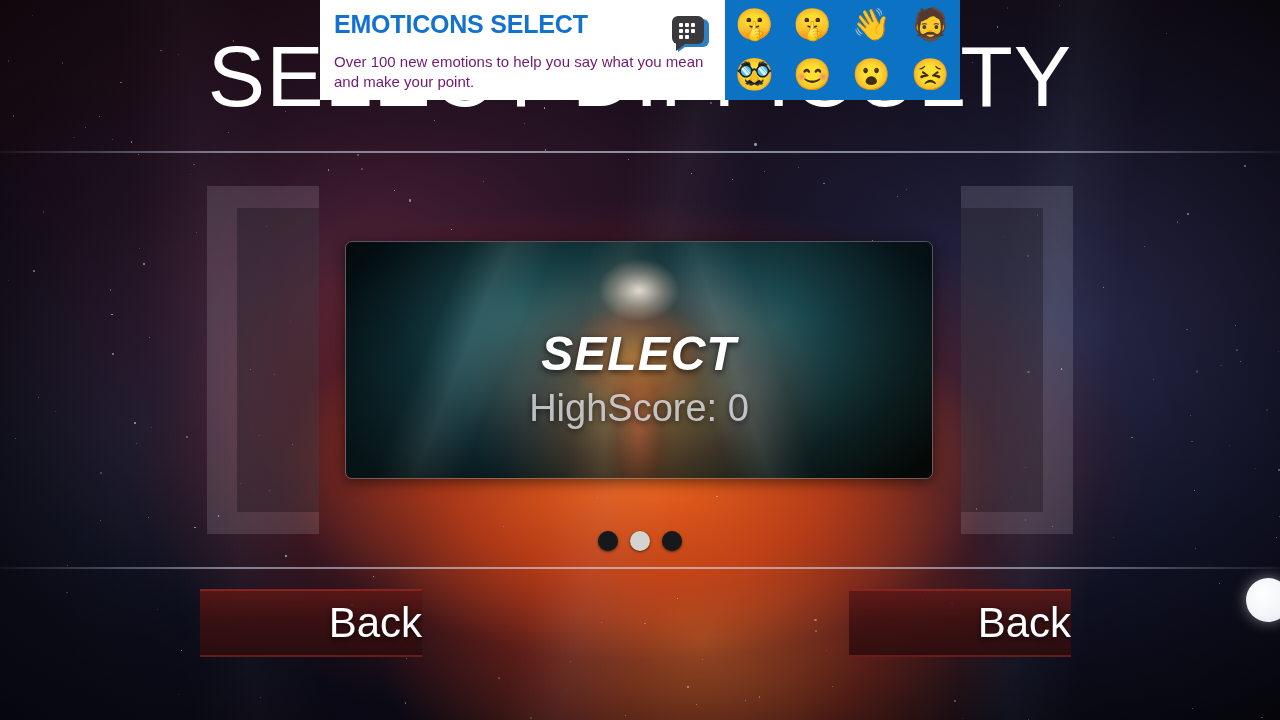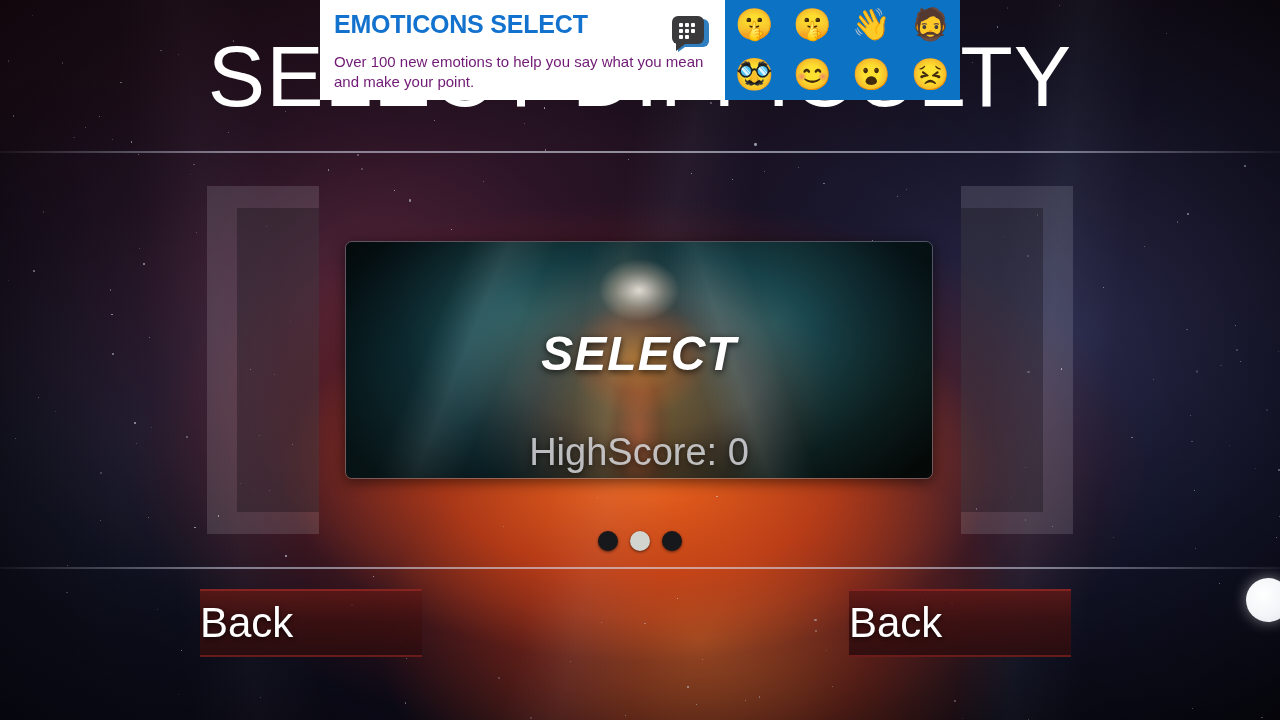--- a/index.html
+++ b/index.html
@@ -128,21 +128,20 @@
     letter-spacing: 1px;
     text-shadow: 0 2px 7px rgba(0,0,0,0.75);
   }
   #highscore-label {
     position: absolute; left: 0; top: 144px; width: 100%;
     text-align: center;
     font-size: 38px; line-height: 44px;
     font-weight: 400;
     color: rgba(226,228,232,0.80);
     text-shadow: 0 2px 6px rgba(0,0,0,0.6);
-    margin-top: 44px;
   }
 
   
   #pagination-dots {
     position: absolute; left: 0; top: 531px; width: 1280px;
     display: flex; justify-content: center; align-items: center;
     gap: 12px;
   }
   .dot {
     width: 20px; height: 20px; border-radius: 50%;
@@ -151,21 +150,21 @@
   }
   .dot.active { background: #d2d4d0; }
 
   
   .nav-button {
     position: absolute; top: 589px;
     width: 222px; height: 68px;
     background: linear-gradient(180deg, rgba(92,24,22,0.88) 0%, rgba(62,16,16,0.86) 45%, rgba(44,12,14,0.88) 100%);
     border-top: 2px solid rgba(150,40,36,0.85);
     border-bottom: 2px solid rgba(120,32,30,0.55);
-    display: flex; align-items: center; justify-content: flex-start;
+    display: flex; align-items: center; justify-content: flex-end;
     cursor: pointer;
   }
   .nav-button span {
     font-size: 42px; line-height: 46px;
     color: #ffffff; font-weight: 400;
     text-shadow: 0 2px 5px rgba(0,0,0,0.65);
   }
   #back-button { left: 200px; }
   #next-button { left: 849px; }
 

